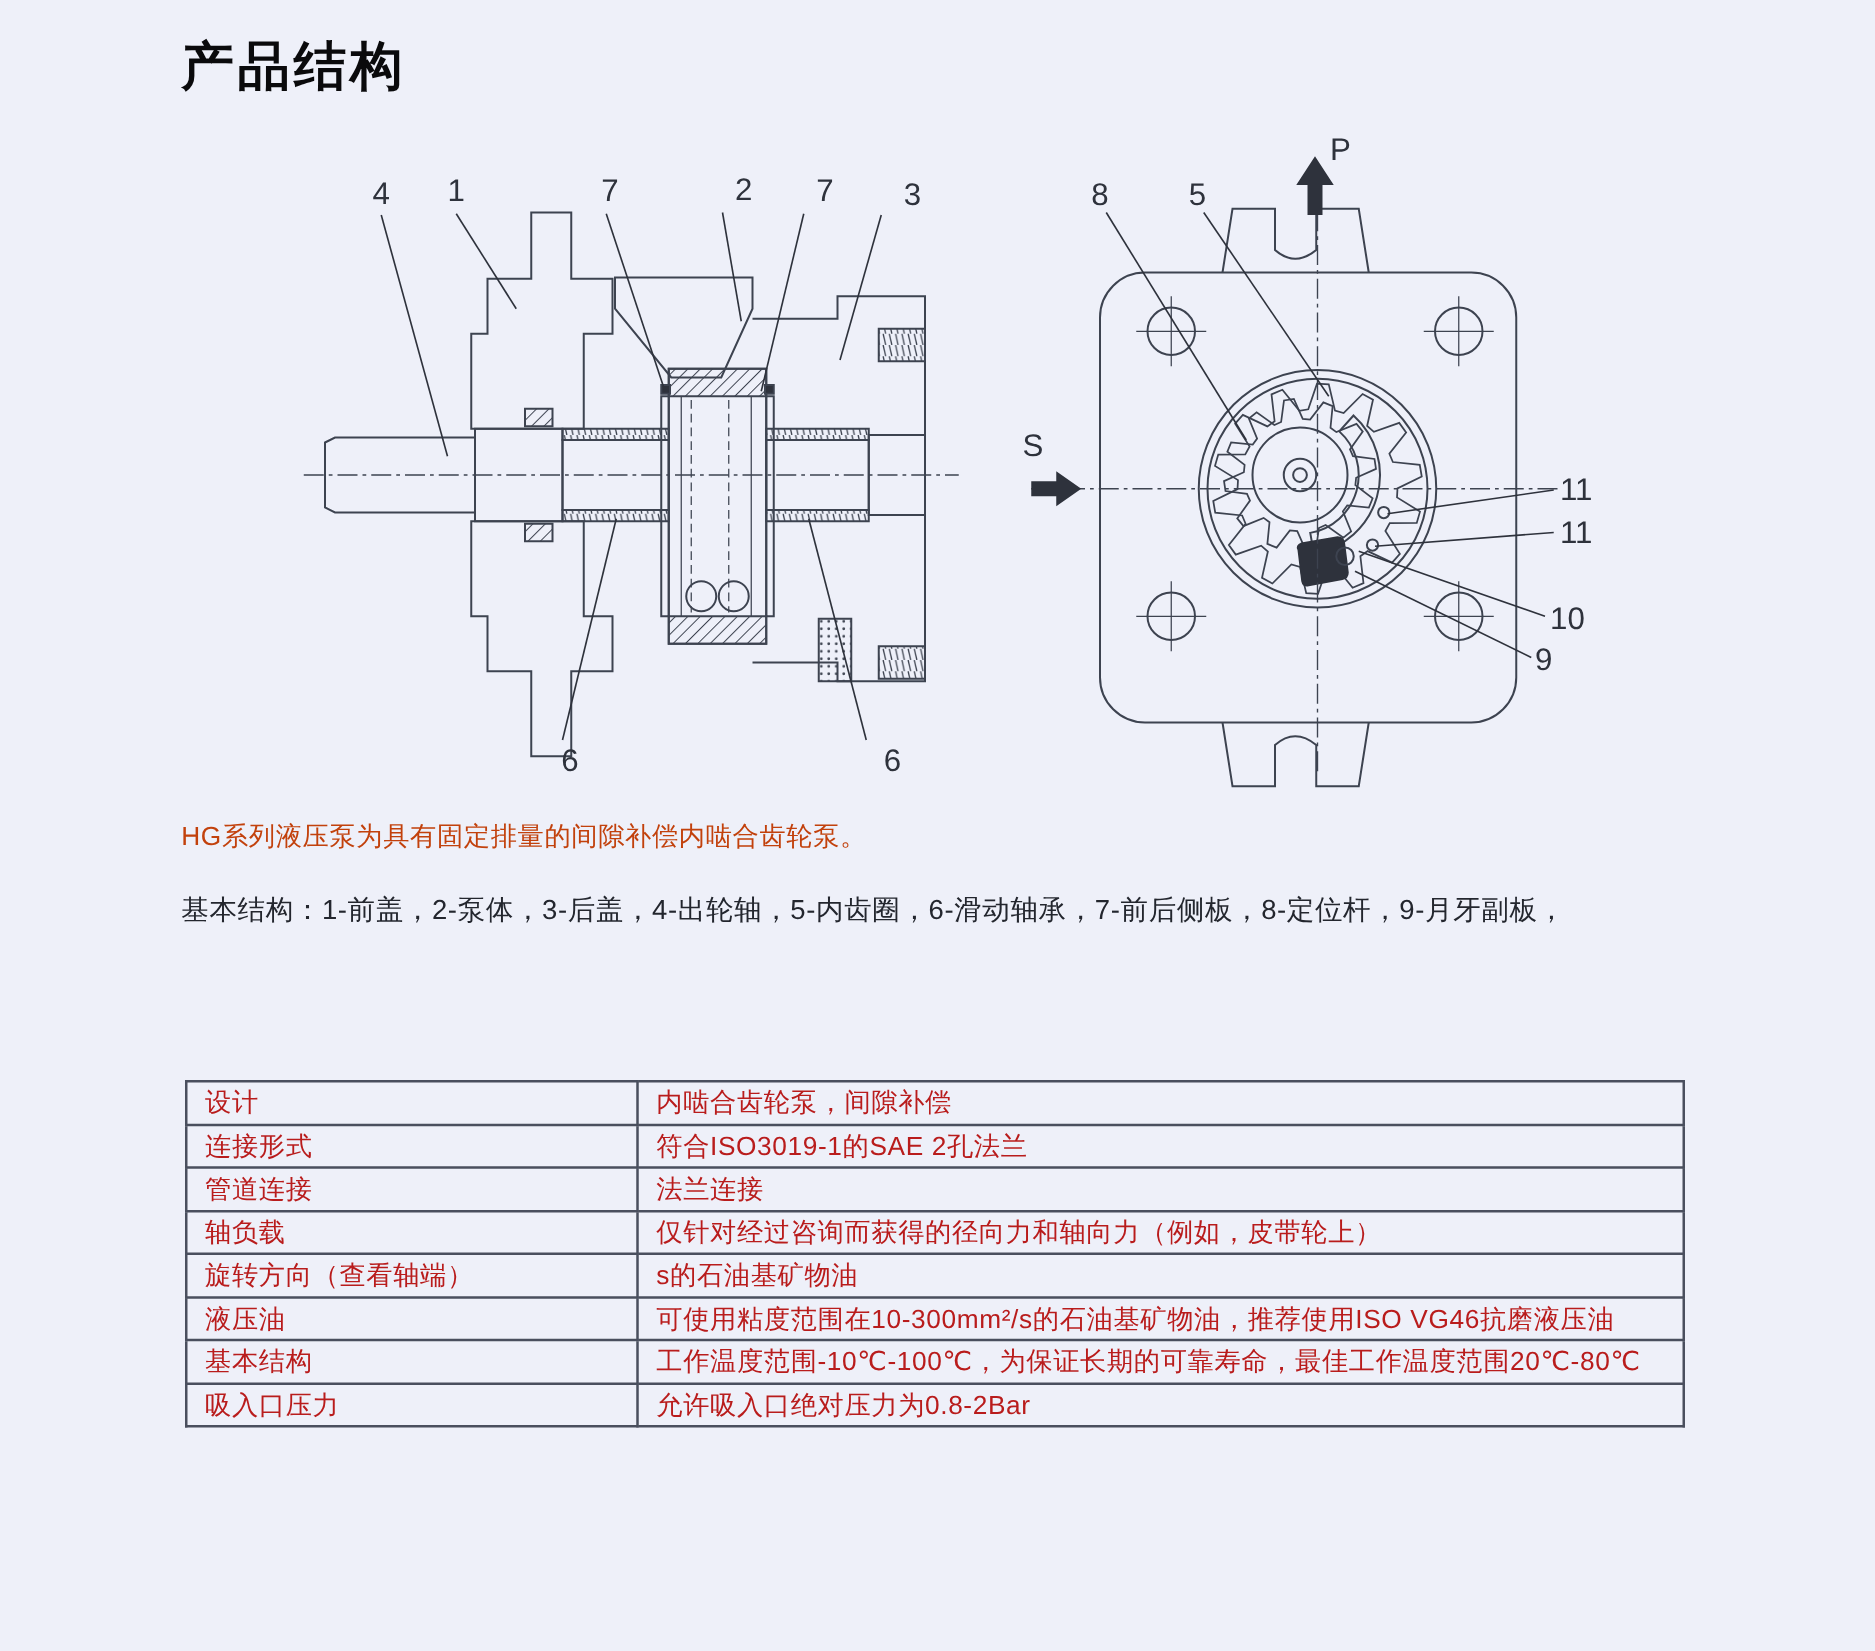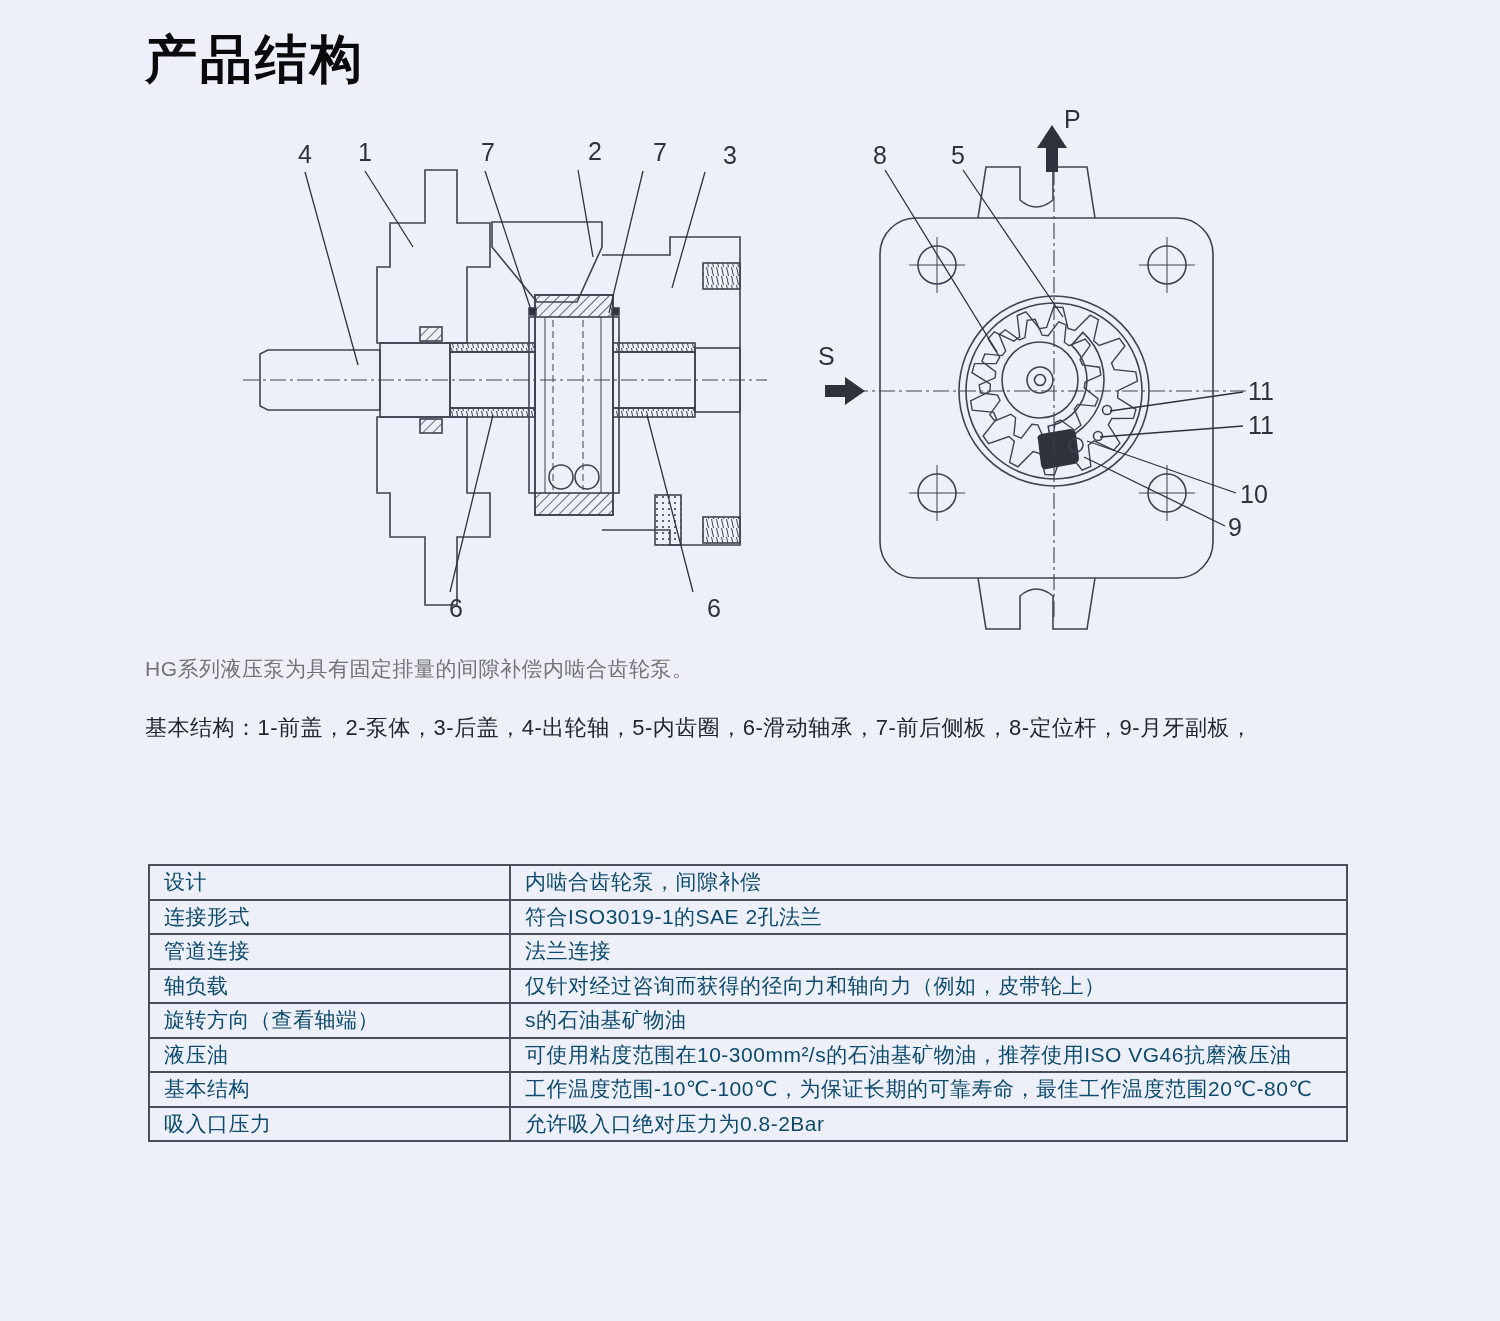--- a/index.html
+++ b/index.html
@@ -9,33 +9,33 @@
   }
   .page{
     position:relative;
     width:1500px;height:1321px;
     background:#eef0f9;
     overflow:hidden;
     color:#22252c;
   }
   .sec-title{
     position:absolute;
-    font-size:52px;
+    font-size:42px;
     font-weight:800;
     letter-spacing:3px;
     color:#0a0a0c;
     font-family:Liberation Mono, monospace;
   }
   #title-structure{left:145px;top:25px;}
   #title-tech{left:145px;top:786px;}
   #title-perf{left:145px;top:1238px;}
 
   .intro{
     position:absolute;left:145px;top:655px;
-    font-size:21px;color:#737373;letter-spacing:0.5px;
+    font-size:21px;color:#c2410c;letter-spacing:0.5px;
   }
   .basic{
     position:absolute;left:145px;top:712px;
     font-size:22px;color:#23262e;line-height:31px;letter-spacing:0.5px;
     width:1240px;
   }
   .basic .line2{padding-left:77px;}
 
   svg text{
     font-family:"Liberation Sans","DejaVu Sans",sans-serif;
@@ -47,21 +47,21 @@
   table.tech{
     position:absolute;left:148px;top:864px;
     width:1200px;
     border-collapse:collapse;
     table-layout:fixed;
   }
   table.tech td{
     border:2px solid #4a4f5e;
     height:32.5px;
     font-size:21px;
-    color:#0c4a6e;
+    color:#b91c1c;
     padding:0 10px 0 14px;
     letter-spacing:0.5px;
     white-space:nowrap;
     overflow:hidden;
   }
   table.tech td.c1{width:335px;}
 </style>
 </head>
 <body>
 

